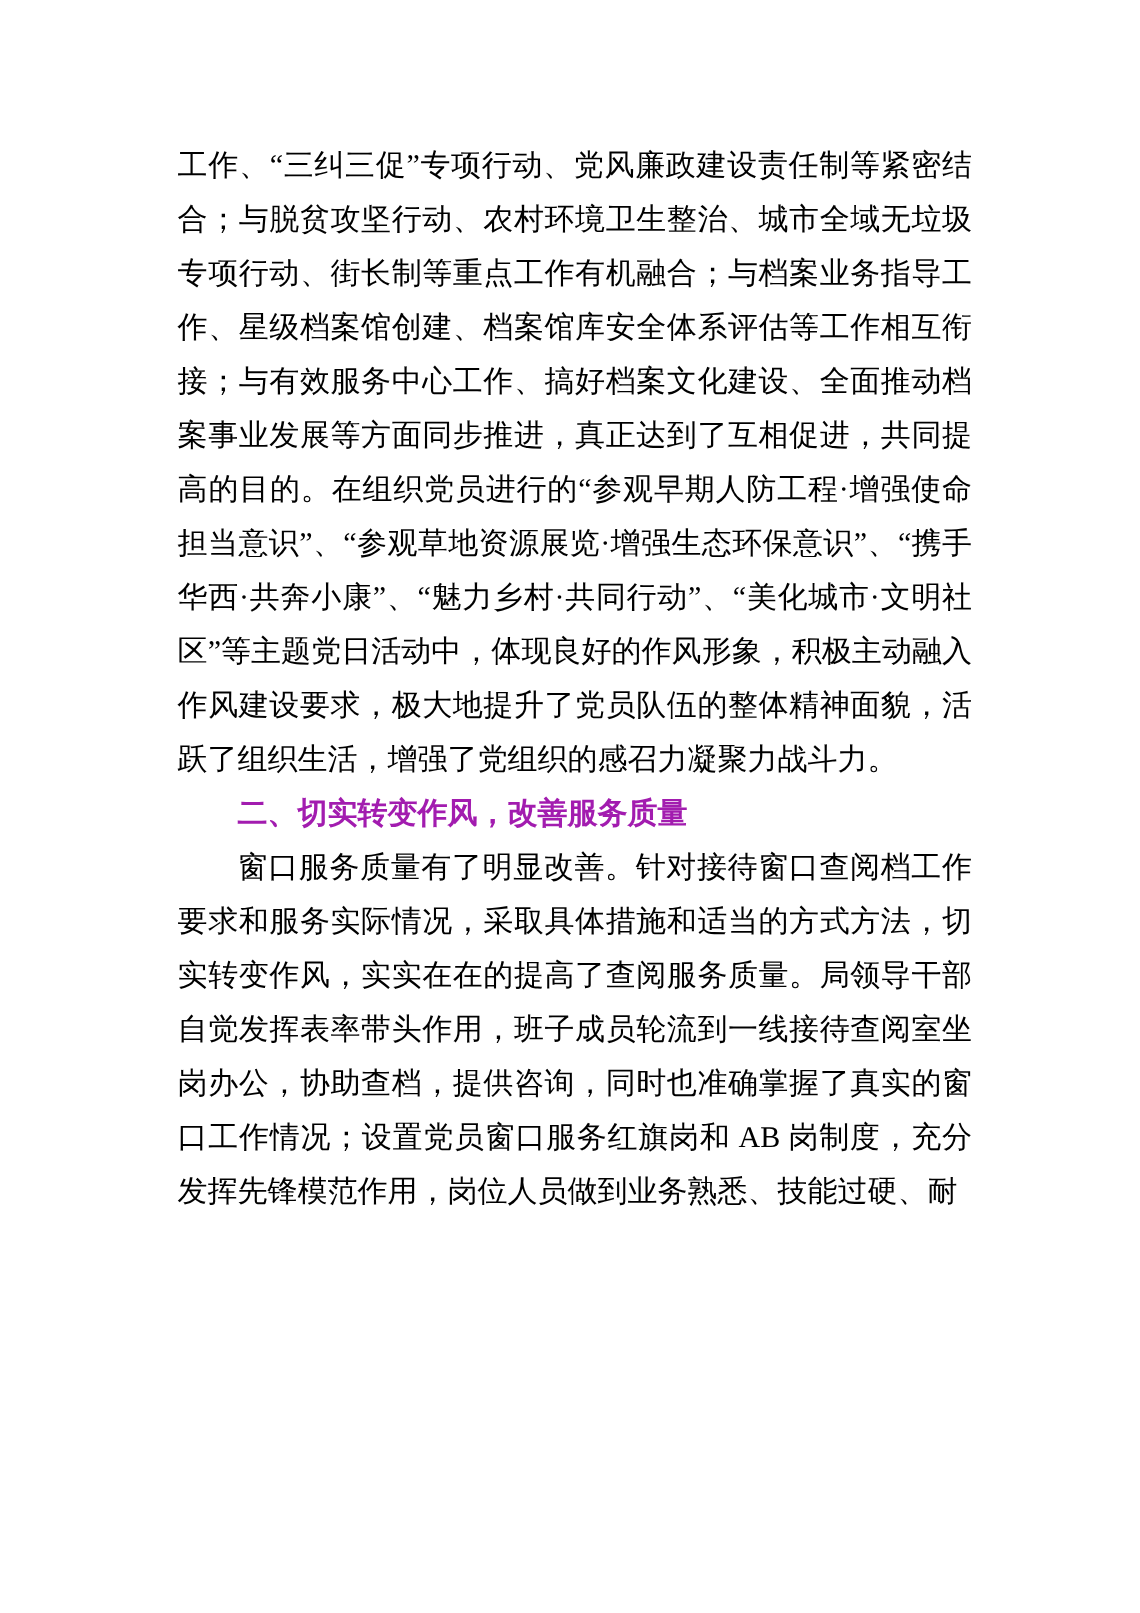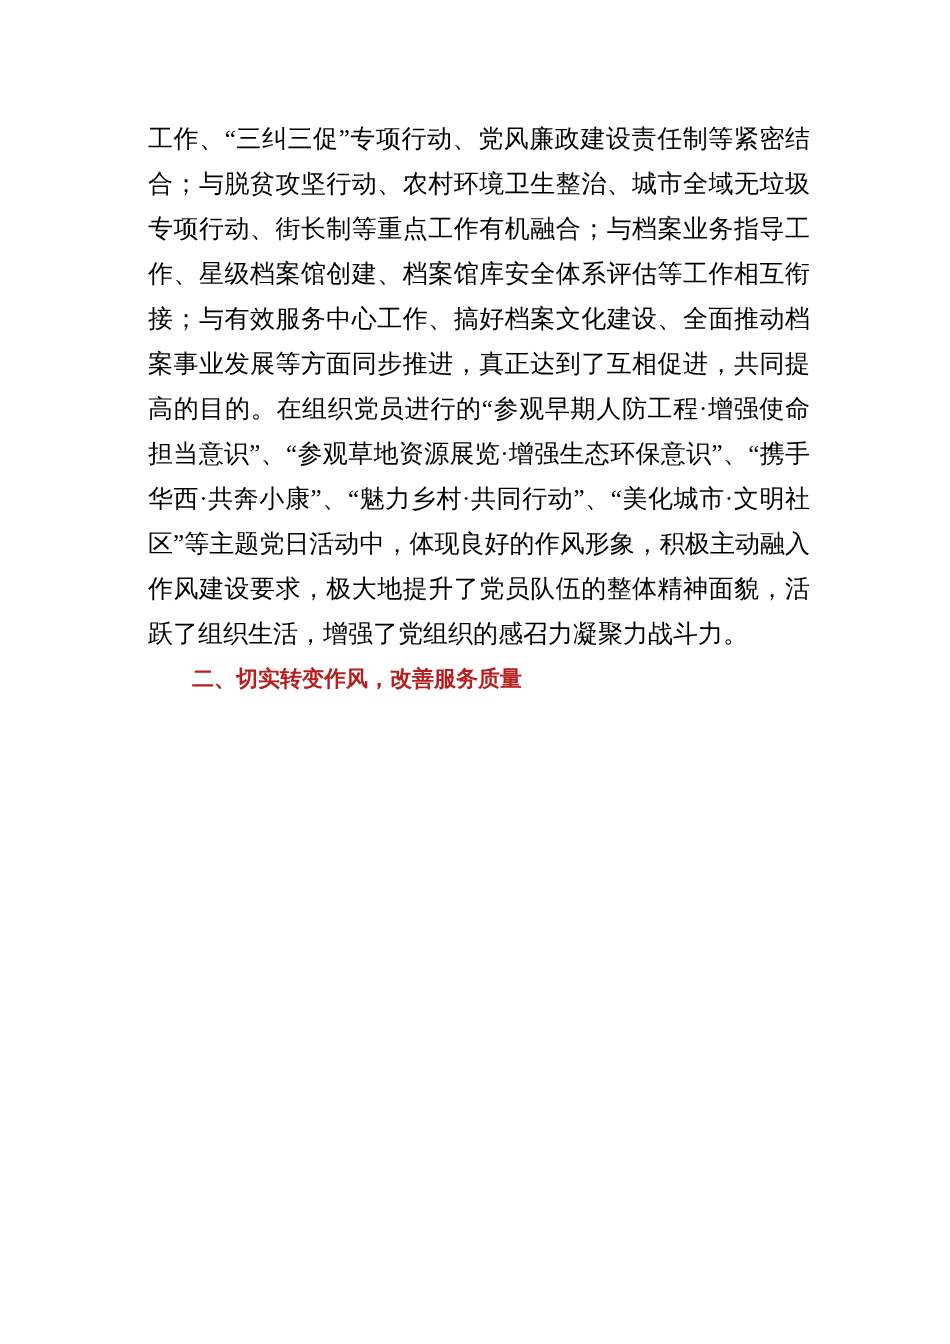--- a/index.html
+++ b/index.html
@@ -29,26 +29,27 @@
     text-justify: inter-character;
     word-break: normal;
   }
   .indent {
     text-indent: 2em;
   }
   .heading {
     margin: 0;
     font-family: "Liberation Sans", "DejaVu Sans", sans-serif;
     font-weight: 700;
-    font-size: 22px;
+    font-size: 25px;
     line-height: 45px;
-    color: #b91c1c;
+    color: #a21caf;
     text-indent: 2em;
     text-align: left;
   }
 </style>
 </head>
 <body>
 
 <div class="page">
   <p class="body-text">工作、“三纠三促”专项行动、党风廉政建设责任制等紧密结合；与脱贫攻坚行动、农村环境卫生整治、城市全域无垃圾专项行动、街长制等重点工作有机融合；与档案业务指导工作、星级档案馆创建、档案馆库安全体系评估等工作相互衔接；与有效服务中心工作、搞好档案文化建设、全面推动档案事业发展等方面同步推进，真正达到了互相促进，共同提高的目的。在组织党员进行的“参观早期人防工程·增强使命担当意识”、“参观草地资源展览·增强生态环保意识”、“携手华西·共奔小康”、“魅力乡村·共同行动”、“美化城市·文明社区”等主题党日活动中，体现良好的作风形象，积极主动融入作风建设要求，极大地提升了党员队伍的整体精神面貌，活跃了组织生活，增强了党组织的感召力凝聚力战斗力。</p>
   <h2 class="heading">二、切实转变作风，改善服务质量</h2>
+  <p class="body-text indent">窗口服务质量有了明显改善。针对接待窗口查阅档工作要求和服务实际情况，采取具体措施和适当的方式方法，切实转变作风，实实在在的提高了查阅服务质量。局领导干部自觉发挥表率带头作用，班子成员轮流到一线接待查阅室坐岗办公，协助查档，提供咨询，同时也准确掌握了真实的窗口工作情况；设置党员窗口服务红旗岗和 AB 岗制度，充分发挥先锋模范作用，岗位人员做到业务熟悉、技能过硬、耐</p>
 </div>
 
 </body></html>

